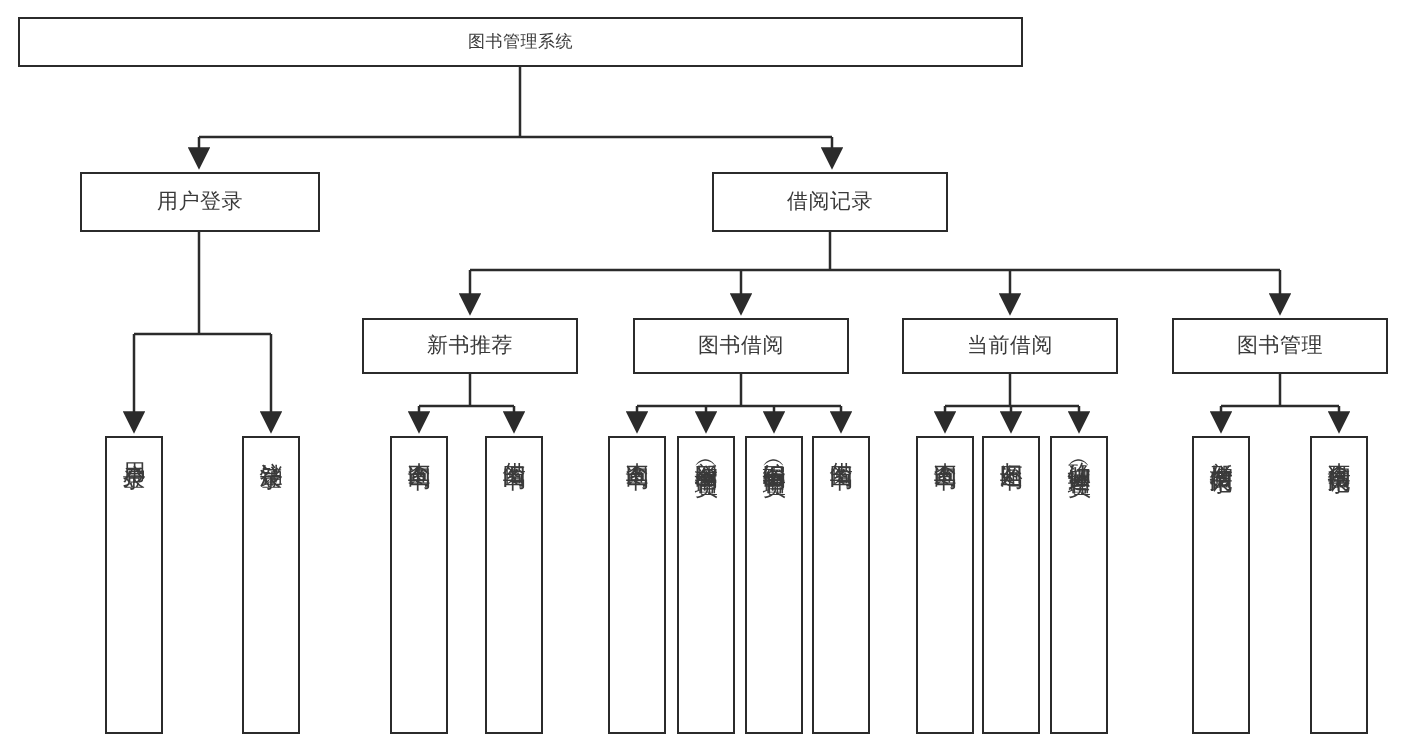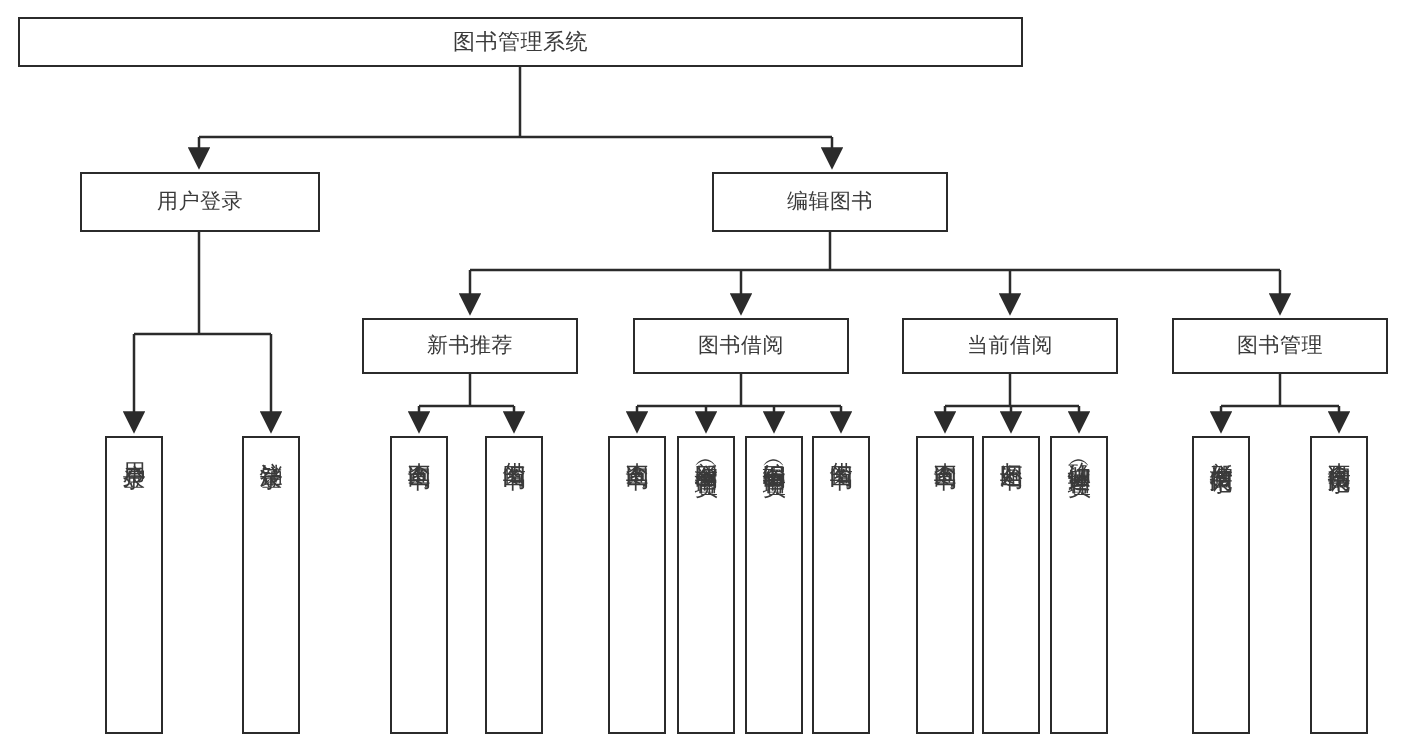--- a/index.html
+++ b/index.html
@@ -50,21 +50,21 @@
     align-items: flex-start;
   }
   .node.vertical .label {
     writing-mode: vertical-rl;
     text-orientation: upright;
     font-size: 23px;
     line-height: 1.02;
     letter-spacing: 2px;
     margin: 0 auto;
   }
-  .node.root .label { font-size: 22px; text-align: right; }
+  .node.root .label { font-size: 17px; text-align: right; }
   .watermark {
     position: absolute;
     right: 14px;
     bottom: 6px;
     font-size: 17px;
     color: #b9b9b9;
     letter-spacing: 0.5px;
     white-space: nowrap;
   }
 </style>
@@ -124,21 +124,21 @@
   </svg>
 
   <div class="node horizontal root" style="left:18px; top:17px; width:1005px; height:50px;">
     <span class="label">图书管理系统</span>
   </div>
 
   <div class="node horizontal" style="left:80px; top:172px; width:240px; height:60px;">
     <span class="label">用户登录</span>
   </div>
   <div class="node horizontal" style="left:712px; top:172px; width:236px; height:60px;">
-    <span class="label">编辑图书</span>
+    <span class="label">借阅记录</span>
   </div>
 
   <div class="node horizontal" style="left:633px; top:318px; width:216px; height:56px;">
     <span class="label">图书借阅</span>
   </div>
   <div class="node horizontal" style="left:362px; top:318px; width:216px; height:56px;">
     <span class="label">新书推荐</span>
   </div>
   <div class="node horizontal" style="left:902px; top:318px; width:216px; height:56px;">
     <span class="label">当前借阅</span>

